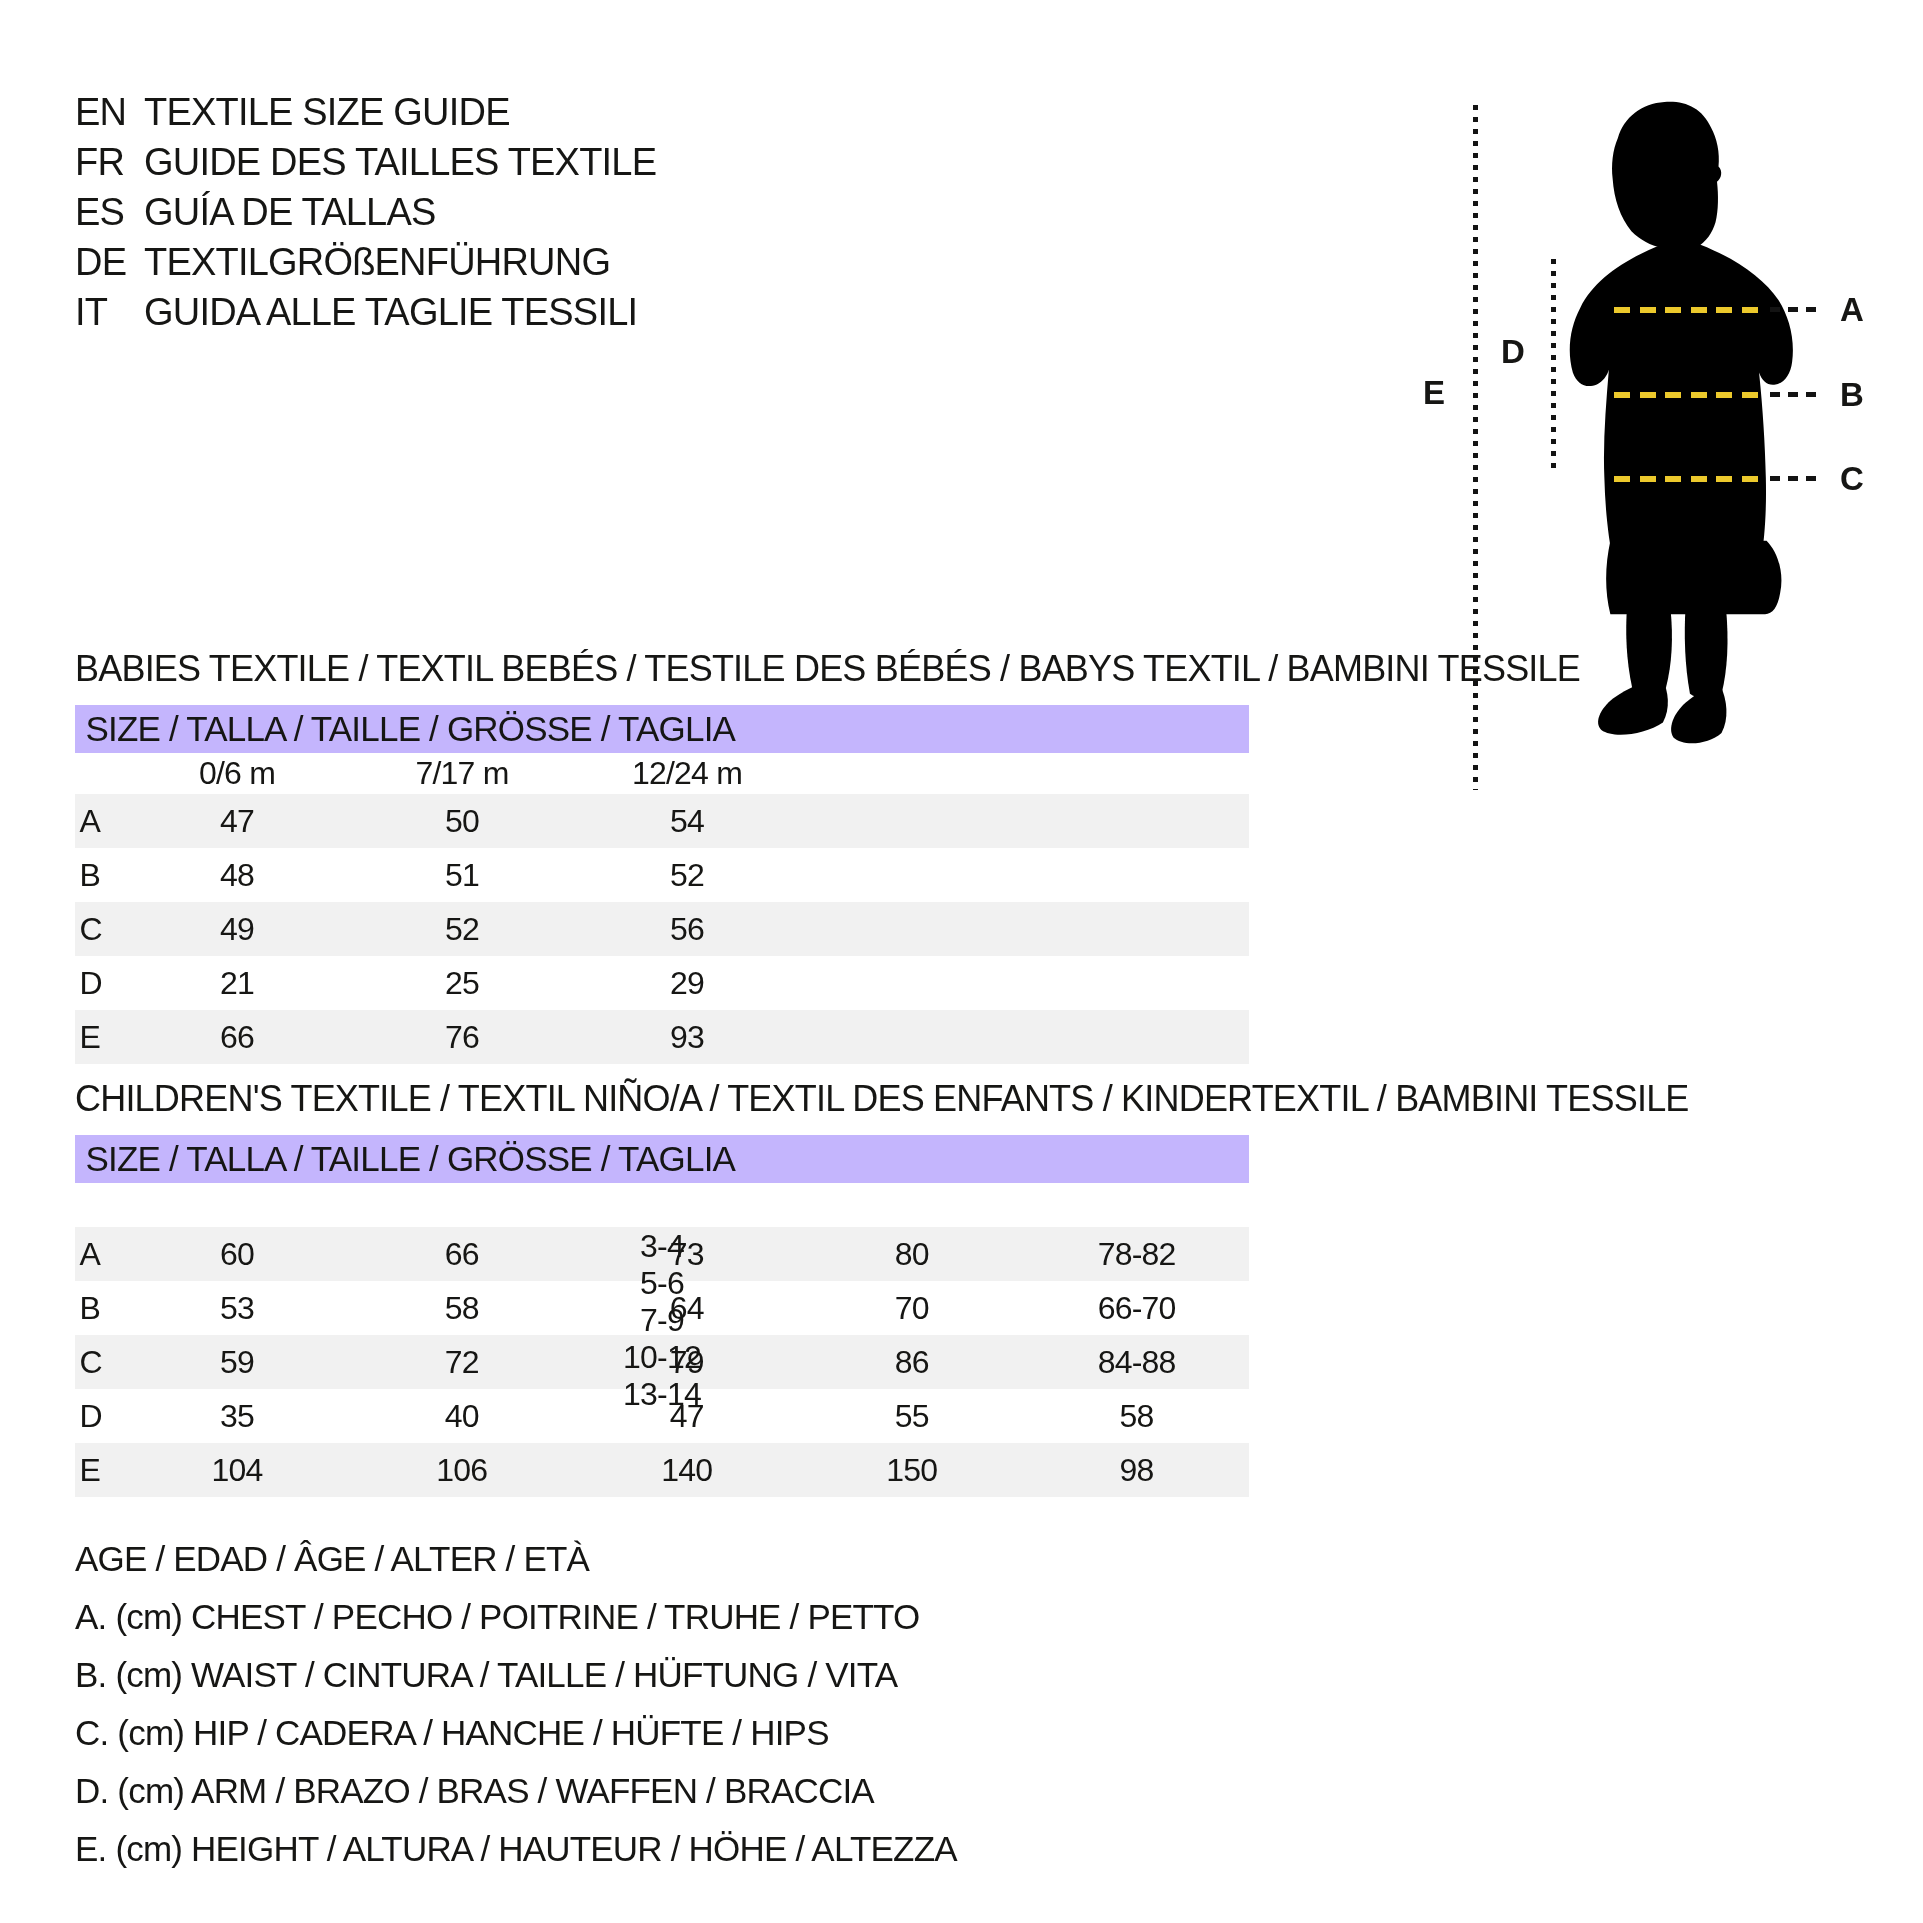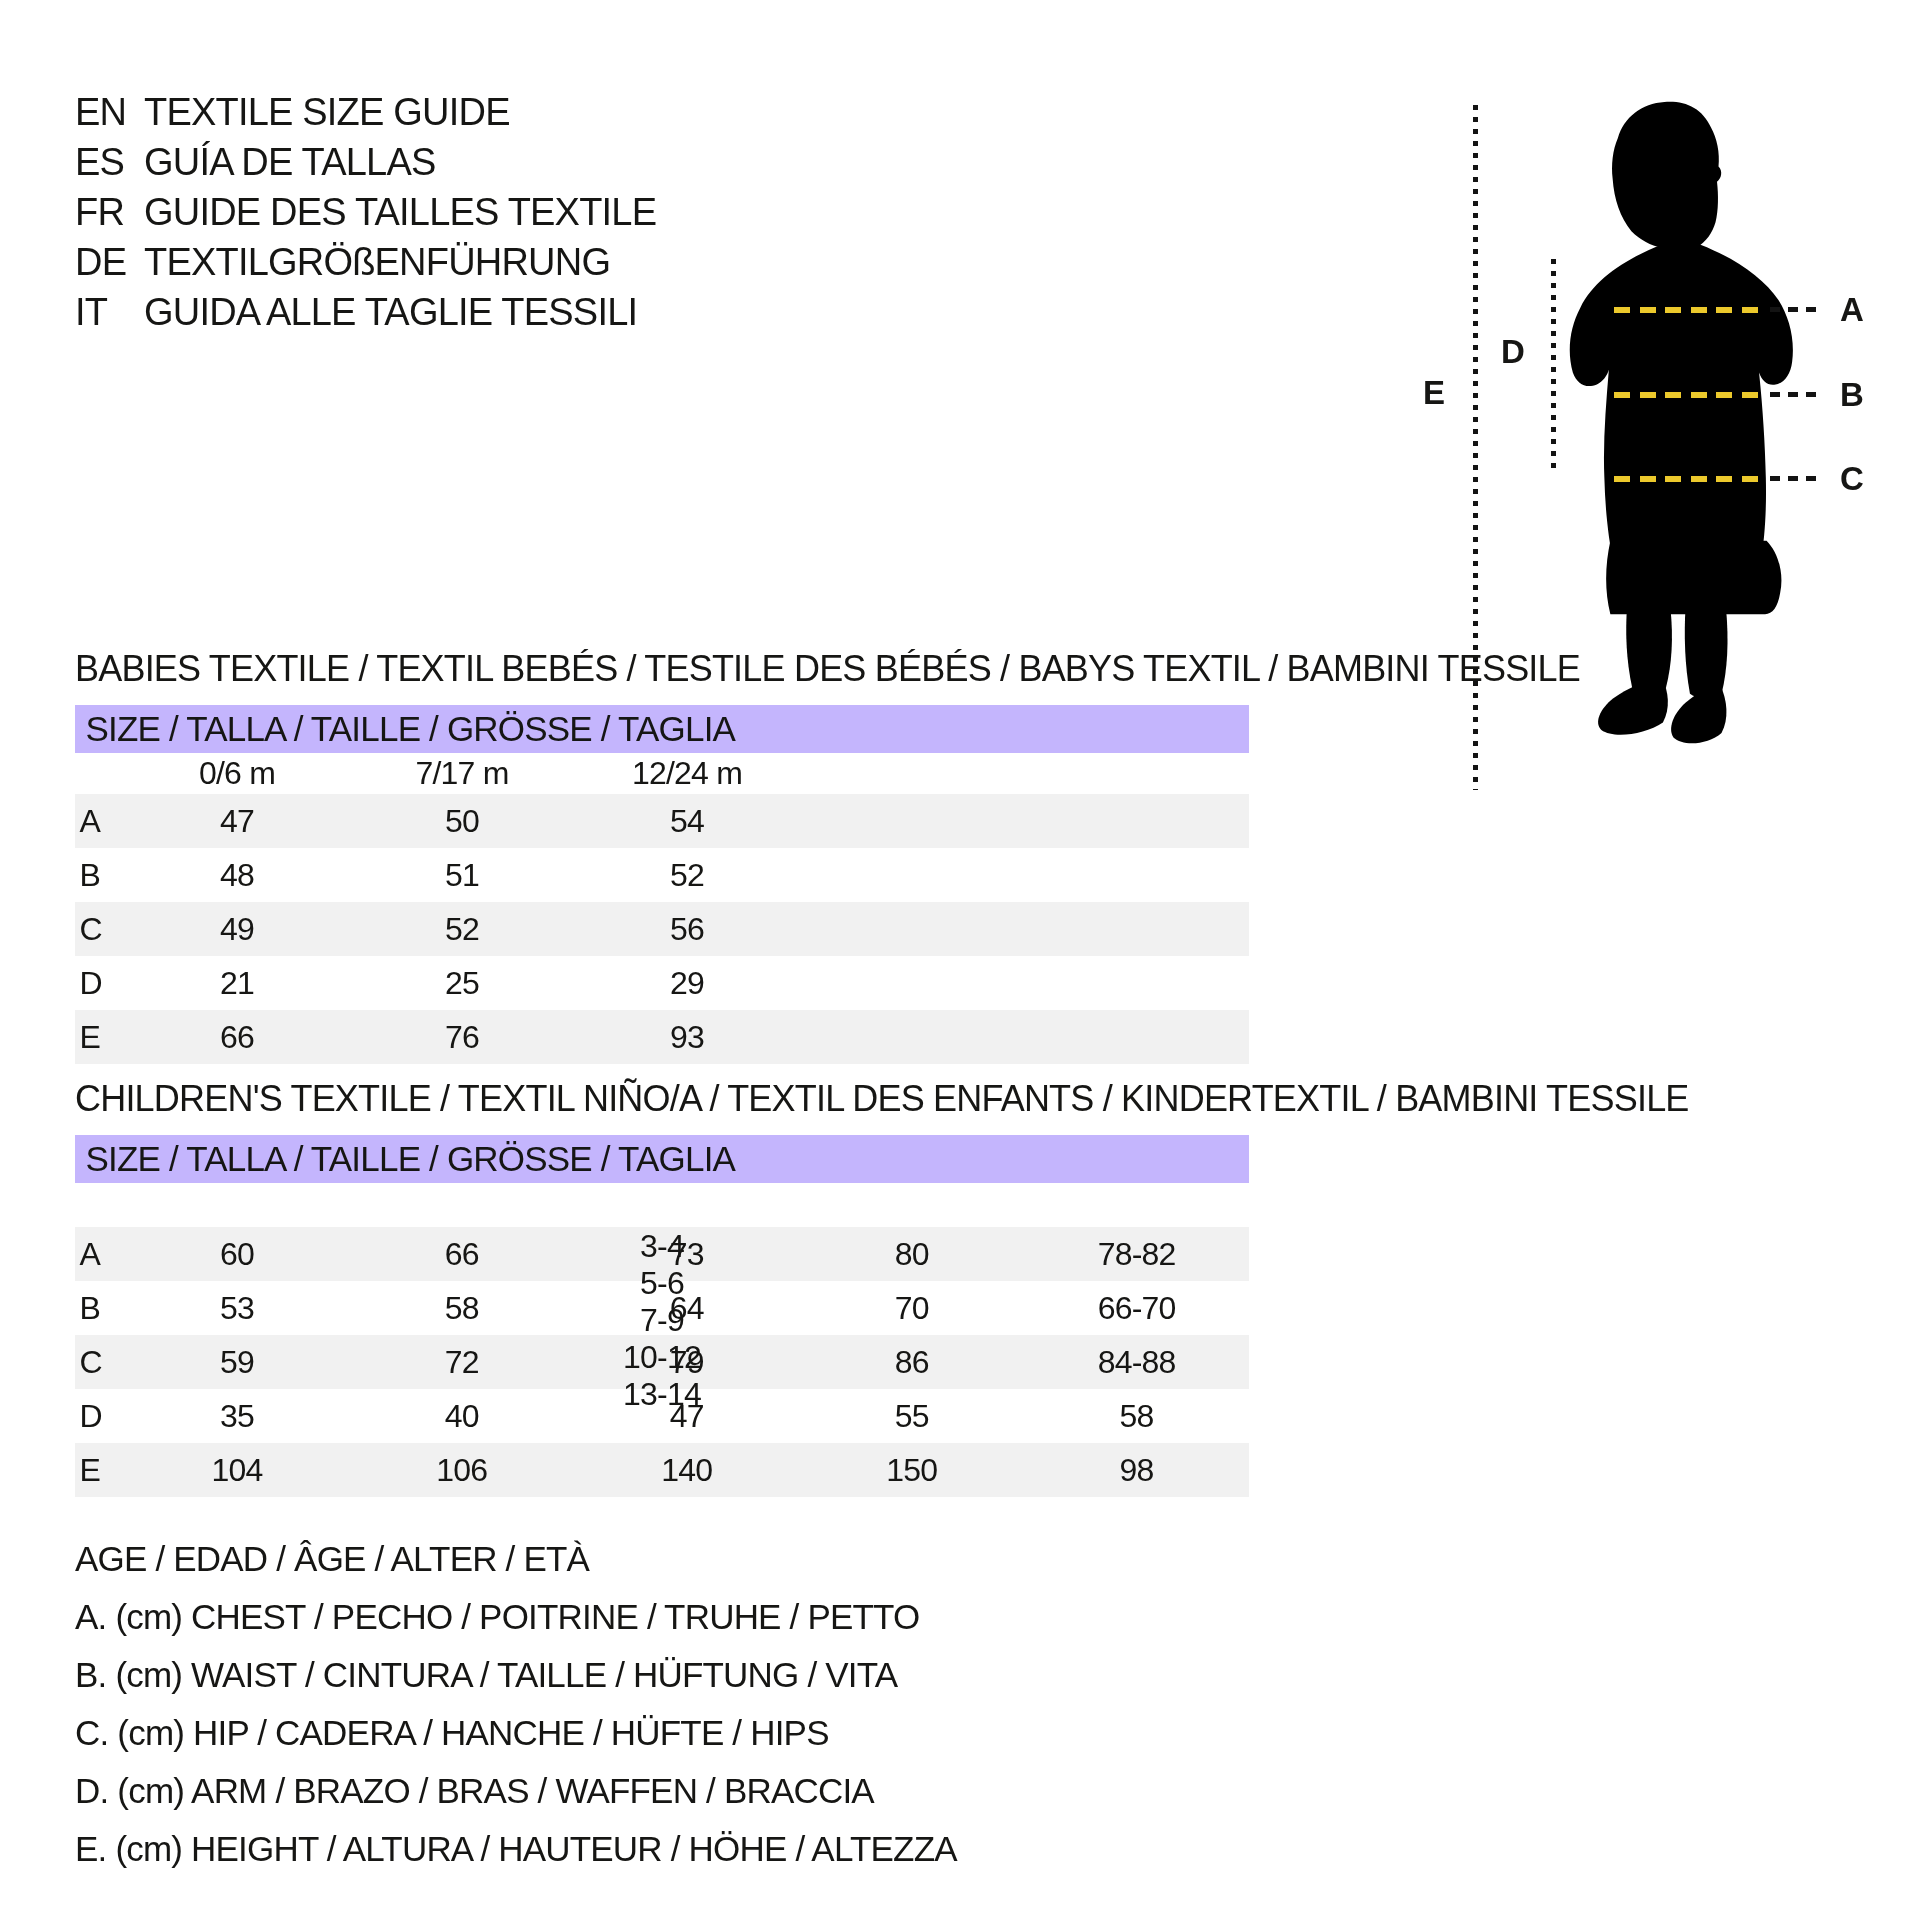--- a/index.html
+++ b/index.html
@@ -45,26 +45,26 @@
 </style>
 </head>
 <body>
 
 <div class="abs lang-list">
     <div class="lang-row">
       <div class="lang-code">EN</div>
       <div class="lang-title">TEXTILE SIZE GUIDE</div>
     </div>
     <div class="lang-row">
+      <div class="lang-code">FR</div>
+      <div class="lang-title">GUIDE DES TAILLES TEXTILE</div>
+    </div>
+    <div class="lang-row">
       <div class="lang-code">ES</div>
       <div class="lang-title">GUÍA DE TALLAS</div>
-    </div>
-    <div class="lang-row">
-      <div class="lang-code">FR</div>
-      <div class="lang-title">GUIDE DES TAILLES TEXTILE</div>
     </div>
     <div class="lang-row">
       <div class="lang-code">DE</div>
       <div class="lang-title">TEXTILGRÖßENFÜHRUNG</div>
     </div>
     <div class="lang-row">
       <div class="lang-code">IT</div>
       <div class="lang-title">GUIDA ALLE TAGLIE TESSILI</div>
     </div>
   </div>

